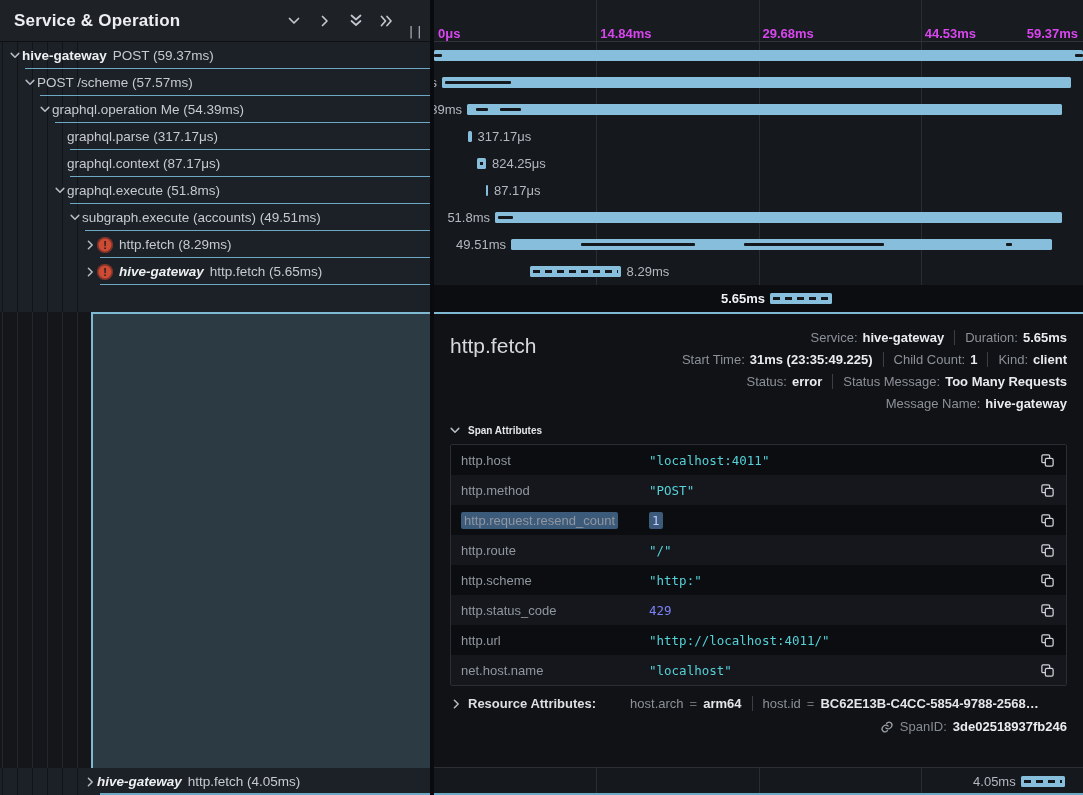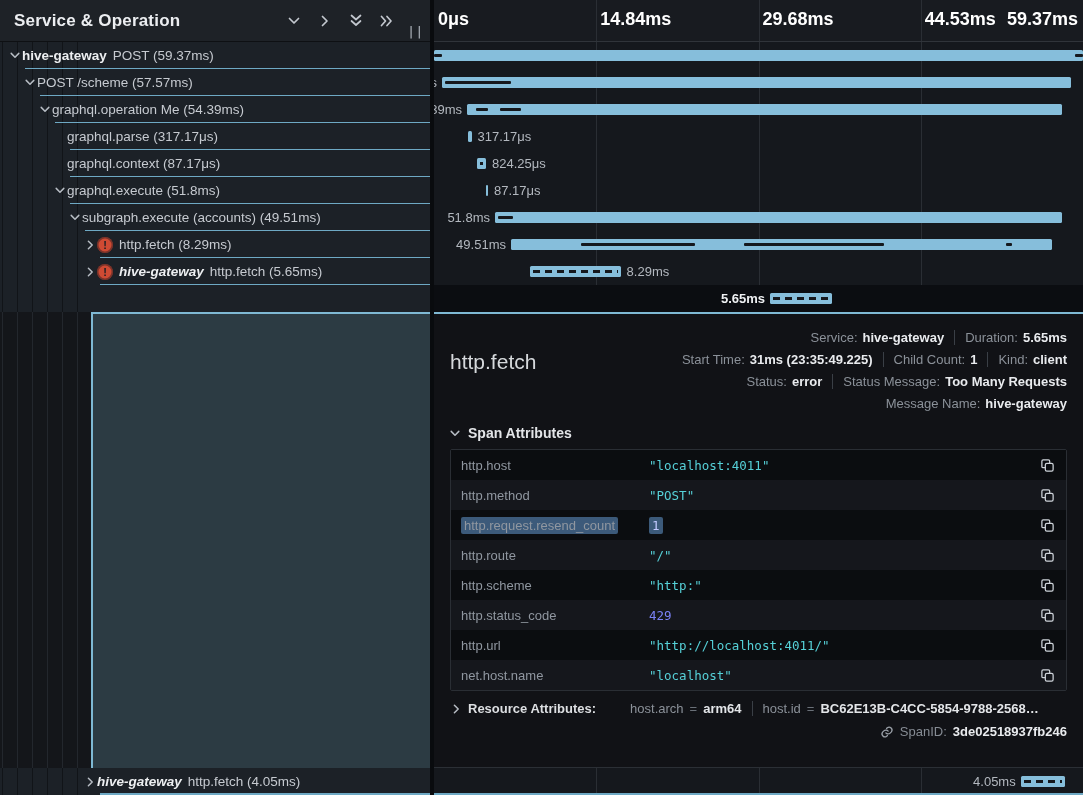--- a/index.html
+++ b/index.html
@@ -34,42 +34,42 @@
   .tree-label{white-space:nowrap;}
   .left-lower{position:relative;height:456px;background:#14161a;}
   .teal-block{position:absolute;left:91px;right:0;top:0;bottom:0;background:#2c3b43;
               border-left:2px solid #7fb9d4;border-top:2px solid #7fb9d4;box-sizing:border-box;}
   .tree-bottom{position:relative;height:27px;background:#1c2127;overflow:hidden;}
   .bottom-line{position:absolute;bottom:0;height:2px;background:#6ea9c4;}
   
   .right{position:absolute;left:434px;top:0;width:649px;height:795px;}
   .ruler{position:relative;height:42px;background:#181b20;border-bottom:1px solid #30343a;box-sizing:border-box;}
   .vline{position:absolute;top:0;bottom:0;width:1px;background:#2a2e34;}
-  .tick{position:absolute;top:9px;font-size:18px;font-weight:600;color:#ffffff;white-space:nowrap;}
+  .tick{position:absolute;top:26px;font-size:13px;font-weight:600;color:#d946ef;white-space:nowrap;}
   .tl-rows{position:relative;height:270px;background:#15181d;overflow:hidden;}
   .tl-row{position:relative;height:27px;}
   .tl-row.selected{background:#0b0d11;}
   .bar{position:absolute;top:8px;height:11px;background:#86bedb;border-radius:1.5px;min-width:2px;cursor:pointer;}
   .seg{position:absolute;top:4px;height:3px;background:#15181d;border-radius:1px;}
   .dash-line{position:absolute;left:3px;right:3px;top:4px;height:3px;
              background:repeating-linear-gradient(90deg,#15181d 0 7px,transparent 7px 12px);}
   .tl-label{position:absolute;top:0;line-height:27px;font-size:13px;color:#b3b8bf;white-space:nowrap;}
   .tl-label.sel{color:#eef0f2;font-weight:700;}
   .detail{position:relative;height:456px;background:#111216;border-top:2px solid #7fb9d4;
           border-bottom:1px solid #2b2f35;box-sizing:border-box;overflow:hidden;}
   .detail-header{display:flex;padding:12px 16px 0 16px;}
-  .detail-title{font-size:21px;color:#d6d9dc;flex:none;margin-top:24px;}
+  .detail-title{font-size:21px;color:#d6d9dc;flex:none;margin-top:8px;}
   .meta{flex:1;display:flex;flex-direction:column;align-items:flex-end;}
   .meta-line{height:22px;display:flex;align-items:center;}
   .meta-pair{display:flex;gap:5px;padding:0 10px;font-size:13px;align-items:baseline;}
   .meta-pair + .meta-pair{border-left:1px solid #3a3f46;}
   .meta-line .meta-pair:last-child{padding-right:0;}
   .meta-label{color:#8b9199;}
   .meta-value{color:#e9ebee;font-weight:700;}
-  .section-header{display:flex;align-items:center;gap:8px;padding:11px 16px 8px;font-size:14px;
+  .section-header{display:flex;align-items:center;gap:8px;padding:11px 16px 8px;font-size:10px;
                   font-weight:700;color:#e3e5e8;cursor:pointer;}
   .section-header .chev{width:10px;}
   .attr-table{margin:0 16px;border:1px solid #2a2e34;border-radius:2px;}
   .attr-row{height:30px;display:flex;align-items:center;padding:0 10px;box-sizing:border-box;}
   .attr-row:nth-child(odd){background:#0b0d10;}
   .attr-row:nth-child(even){background:#15171c;}
   .attr-key{width:188px;flex:none;font-size:13px;color:#9097a0;white-space:nowrap;}
   .attr-value{flex:1;font-family:"DejaVu Sans Mono",monospace;font-size:12.5px;white-space:nowrap;}
   .attr-value.string{color:#56d1d8;}
   .attr-value.number{color:#7b82f7;}

